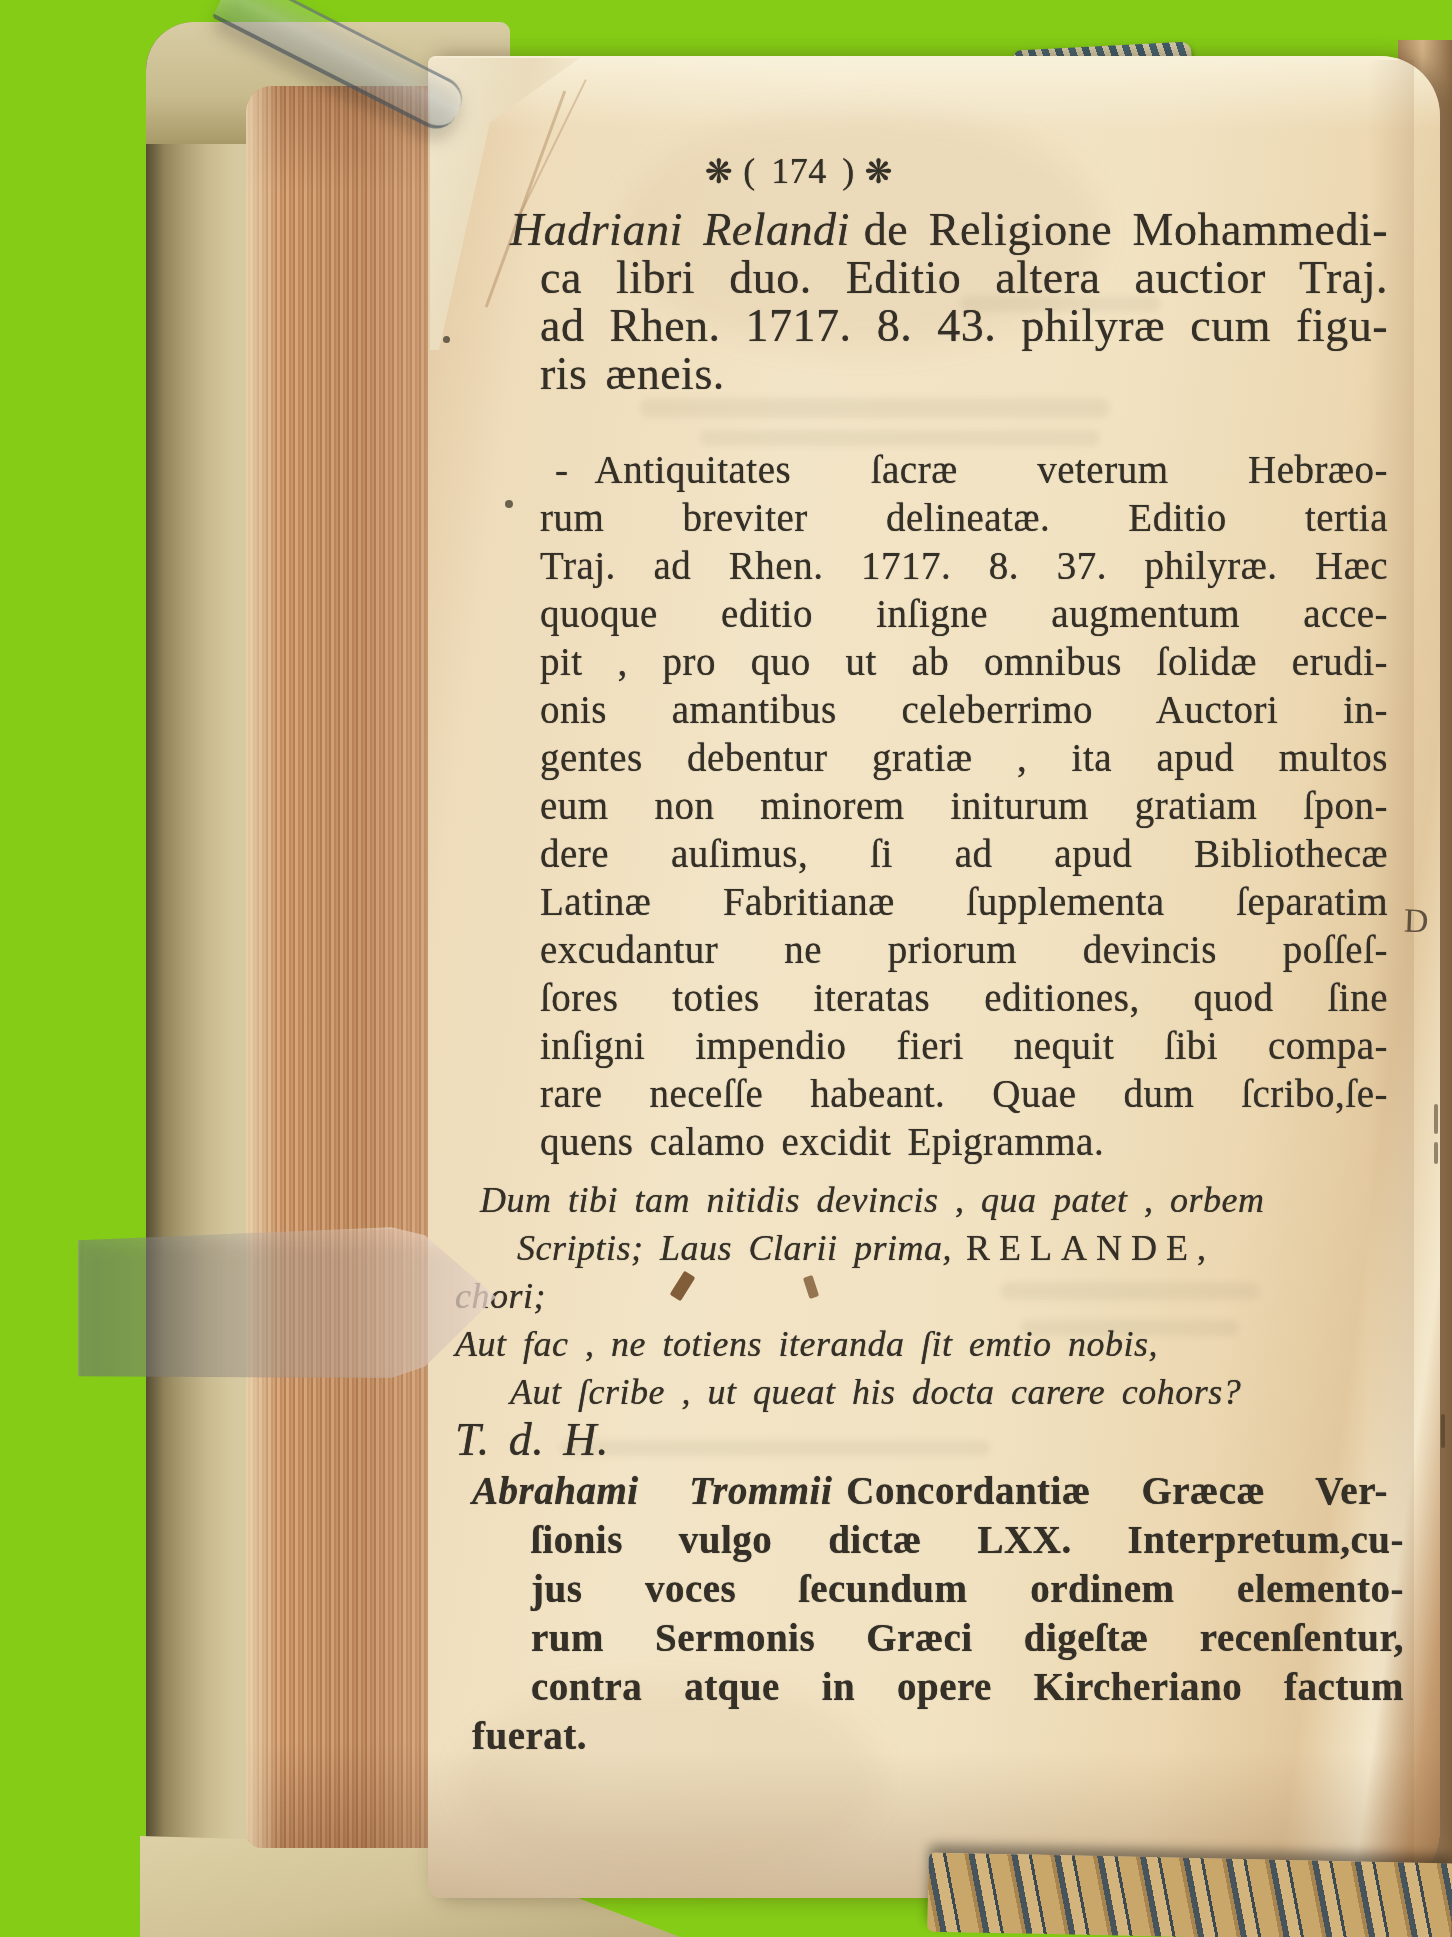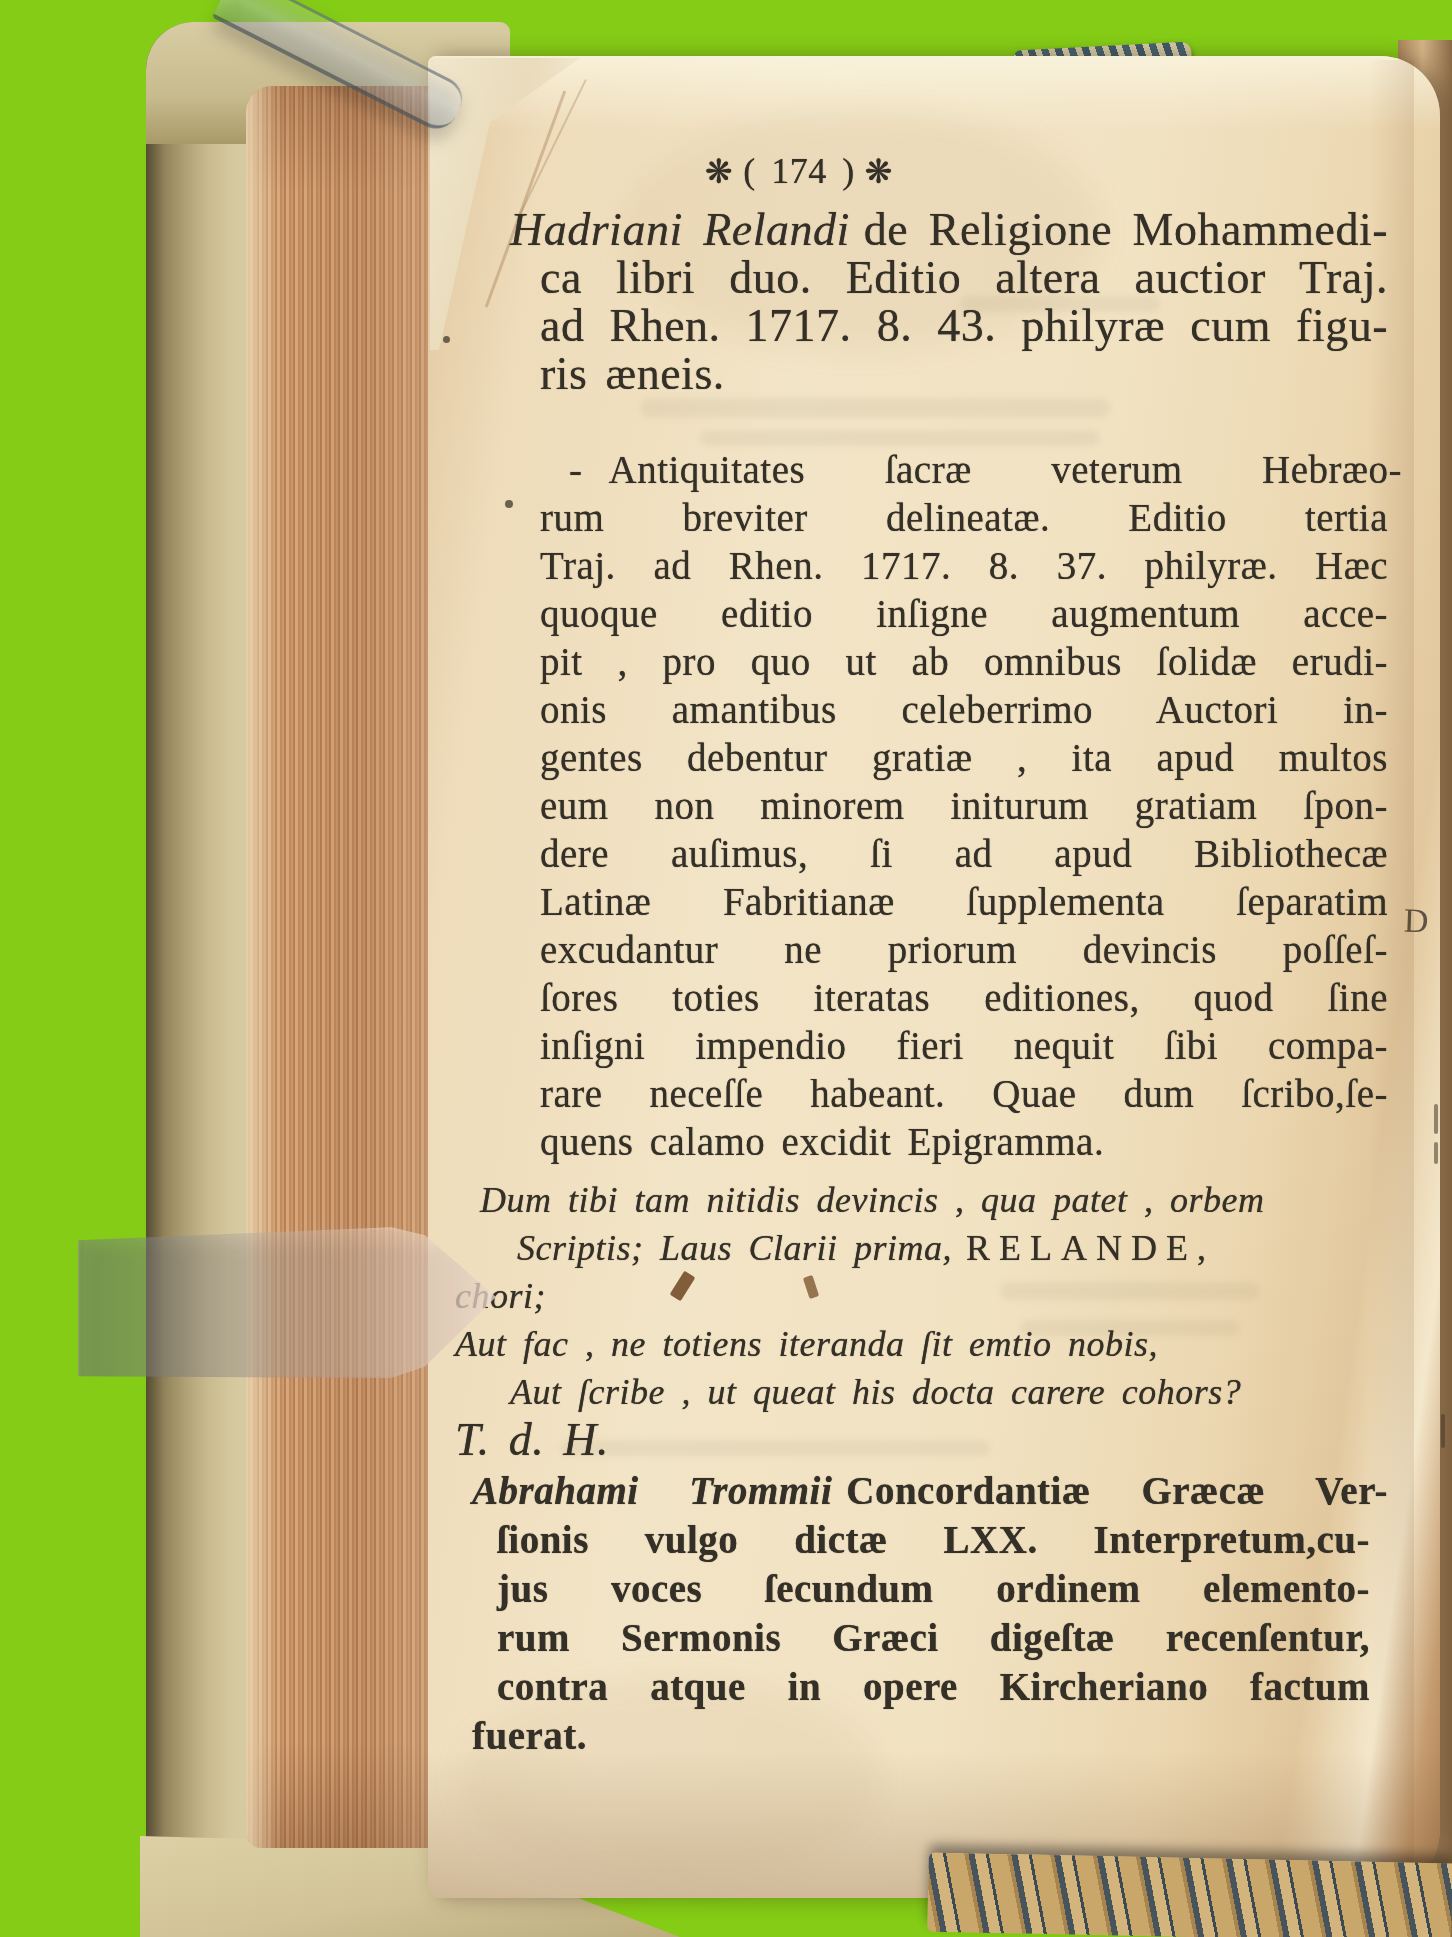--- a/index.html
+++ b/index.html
@@ -72,31 +72,31 @@
   .j{text-align:justify;text-align-last:justify;}
   .ind{margin-left:30px;width:calc(100% - 30px);}
   .it{font-style:italic;}
   .lead{padding-right:14px;}
   .dash{padding-right:26px;}
   .r{text-align:left;}
   .header{left:695px;top:150px;font-size:36px;width:320px;}
   .orn{font-family:"DejaVu Sans",sans-serif;font-size:33px;padding:0 10px;}
   .p1{left:510px;top:206px;width:878px;font-size:46px;}
   .p2{left:540px;top:446px;width:848px;font-size:39px;}
-  .p2 .l1{margin-left:29px;width:calc(100% - 15px);}
+  .p2 .l1{margin-left:15px;width:calc(100% - 15px);}
   .ep{left:455px;top:1176px;width:933px;font-size:36px;font-style:italic;word-spacing:7px;}
   .ep .e1{margin-left:25px;}
   .ep .e2{margin-left:62px;}
   .ep .e3{padding-right:180px;}
   .ep .e5{margin-left:55px;}
   .ep .sig{padding-right:75px;font-size:46px;}
   .caps{font-style:normal;letter-spacing:9px;padding-left:14px;}
   .p5{left:472px;top:1466px;width:916px;font-size:39px;font-weight:bold;}
   .p5 .ln{line-height:49px;height:49px;}
-  .p5 .ind{margin-left:25px;width:calc(100% - 43px);}
+  .p5 .ind{margin-left:59px;width:calc(100% - 43px);}
   .p5 .last{padding-right:15px;}
   .margin-d{left:1404px;top:902px;font-size:34px;color:#4a3e30;opacity:.85;transform:rotate(2deg);}
 
   
   .rod{left:236px;top:-30px;width:262px;height:46px;transform:rotate(27deg);transform-origin:0 0;
     background:linear-gradient(180deg,rgba(240,246,250,.16),rgba(215,225,235,.38) 45%,rgba(160,175,190,.30));
     border-top:3px solid rgba(90,100,110,.55);border-bottom:4px solid rgba(55,65,75,.6);
     border-radius:4px 22px 22px 4px;filter:drop-shadow(4px 10px 8px rgba(20,15,10,.5));}
   .arrow{left:78px;top:1224px;width:418px;height:162px;
     background:linear-gradient(90deg,rgba(120,130,135,.50) 0%,rgba(170,165,160,.38) 35%,rgba(225,205,190,.42) 65%,rgba(250,228,212,.62) 88%,rgba(255,238,225,.72) 100%);

